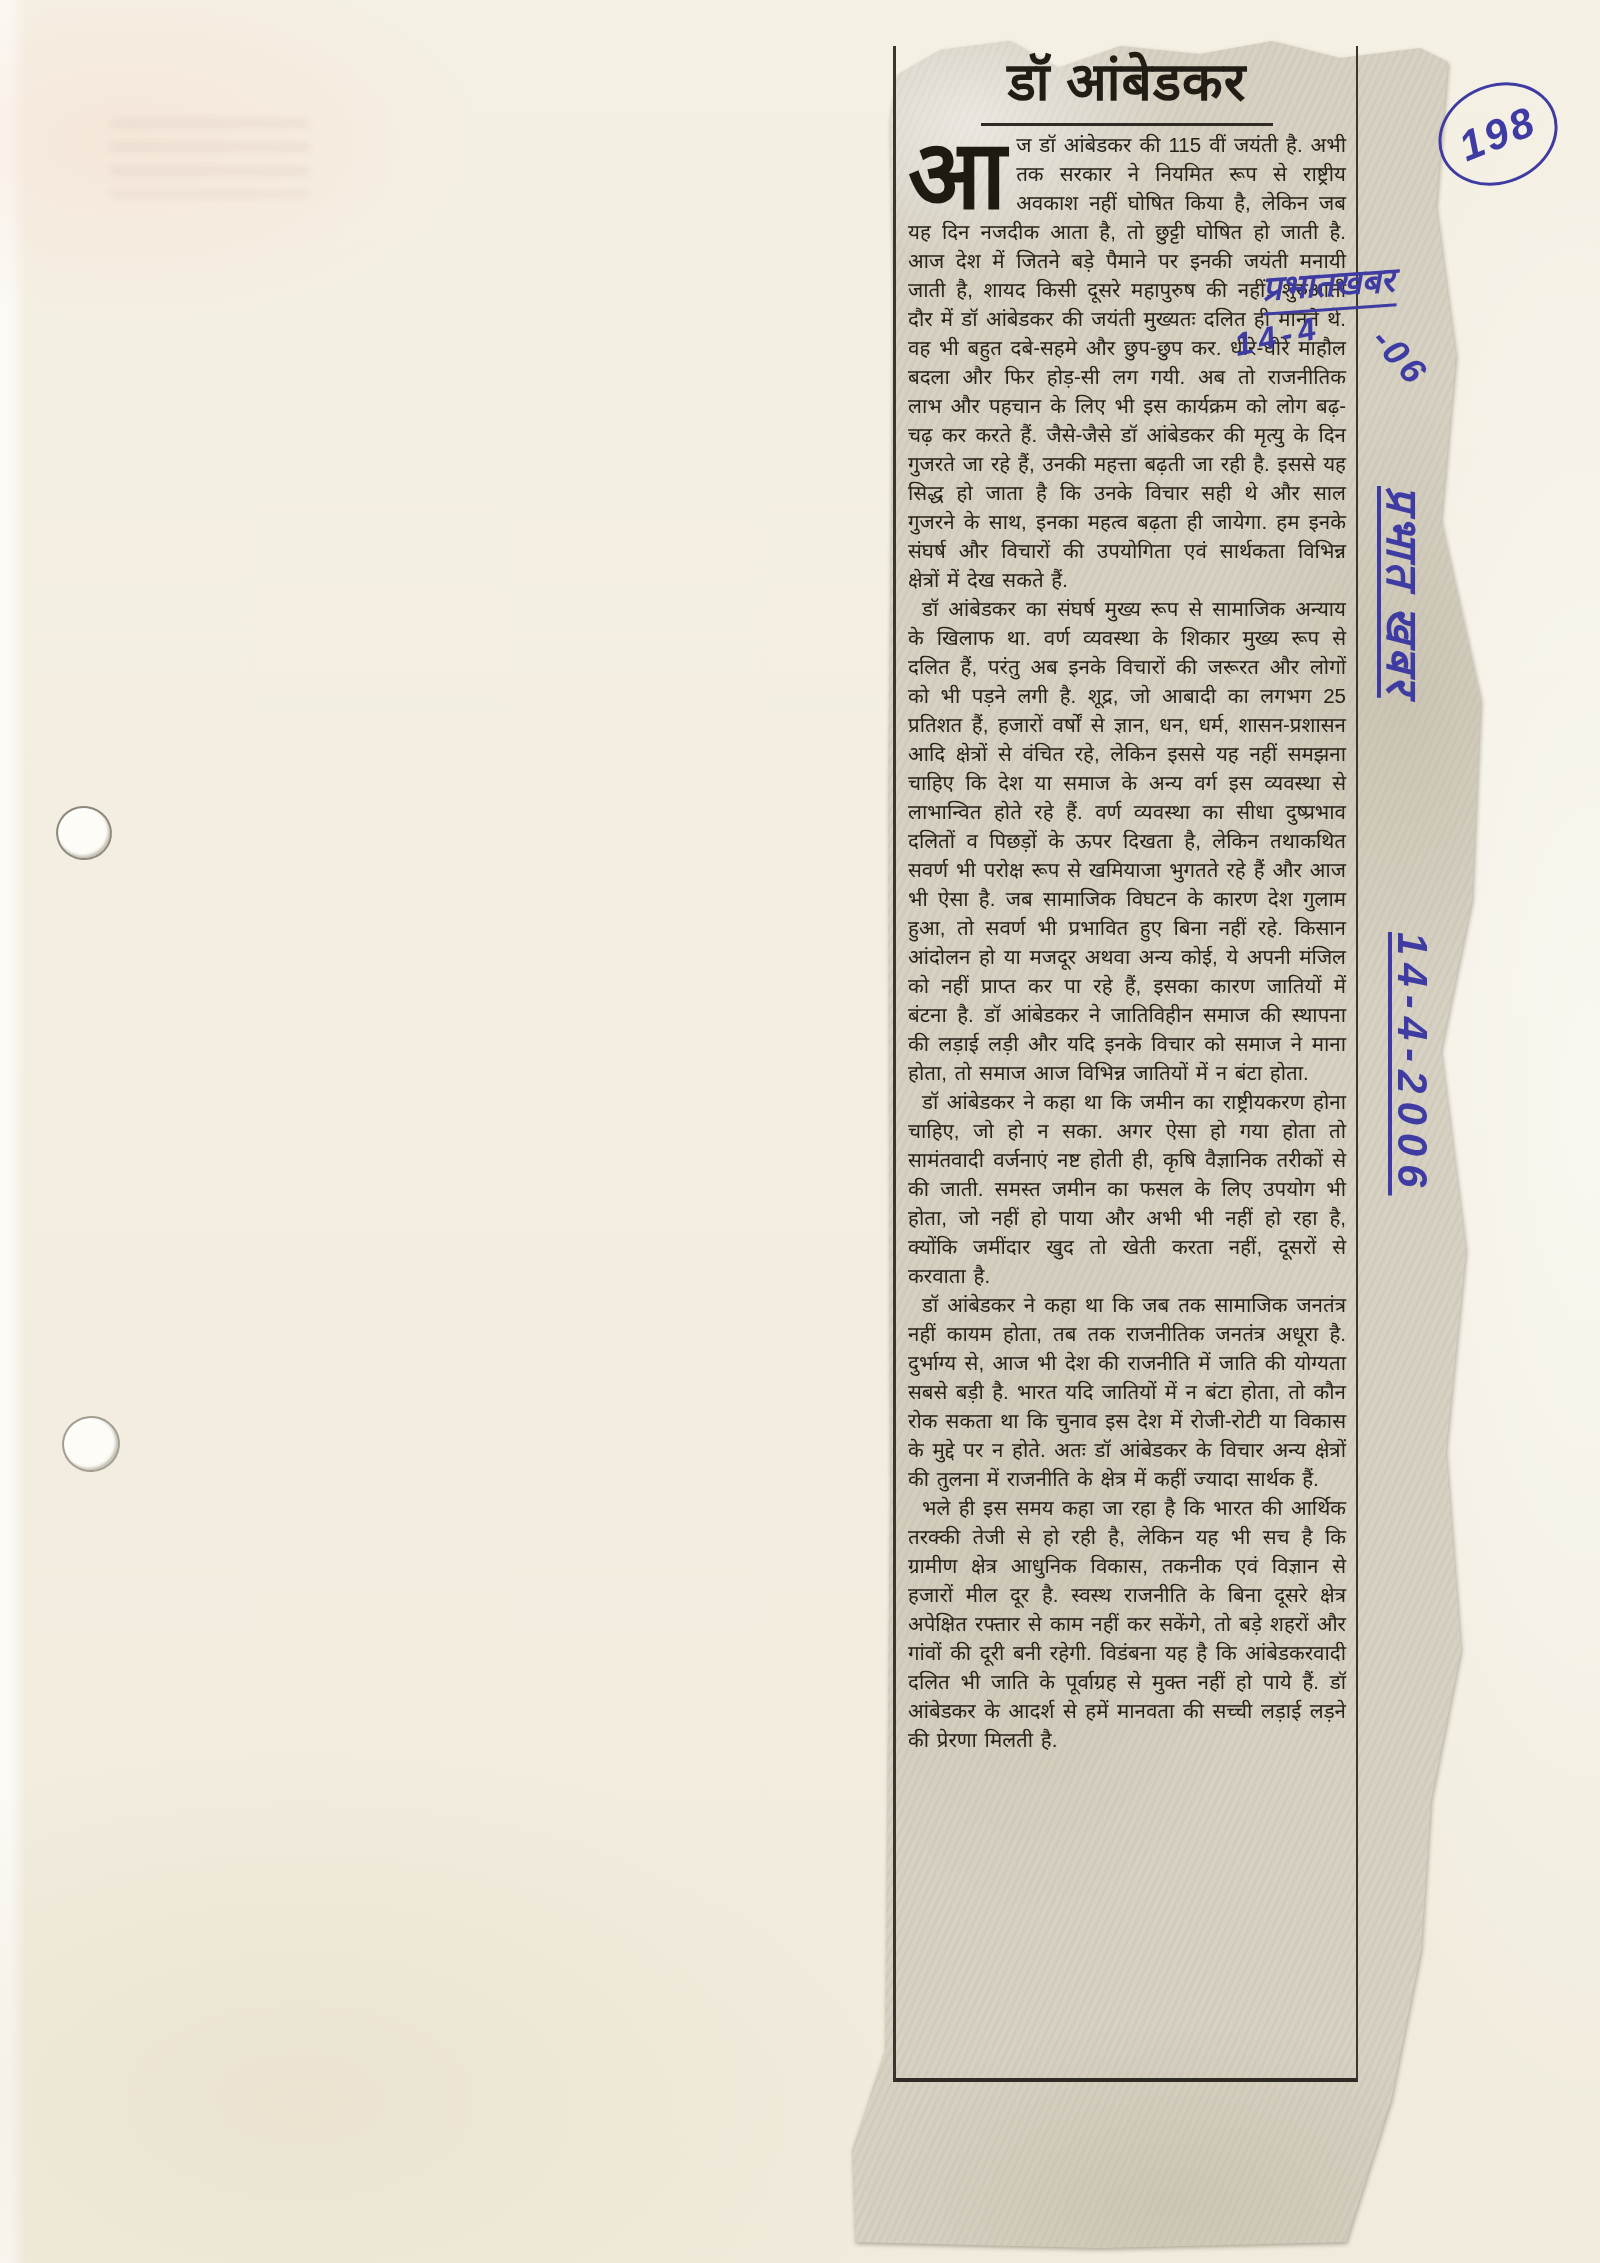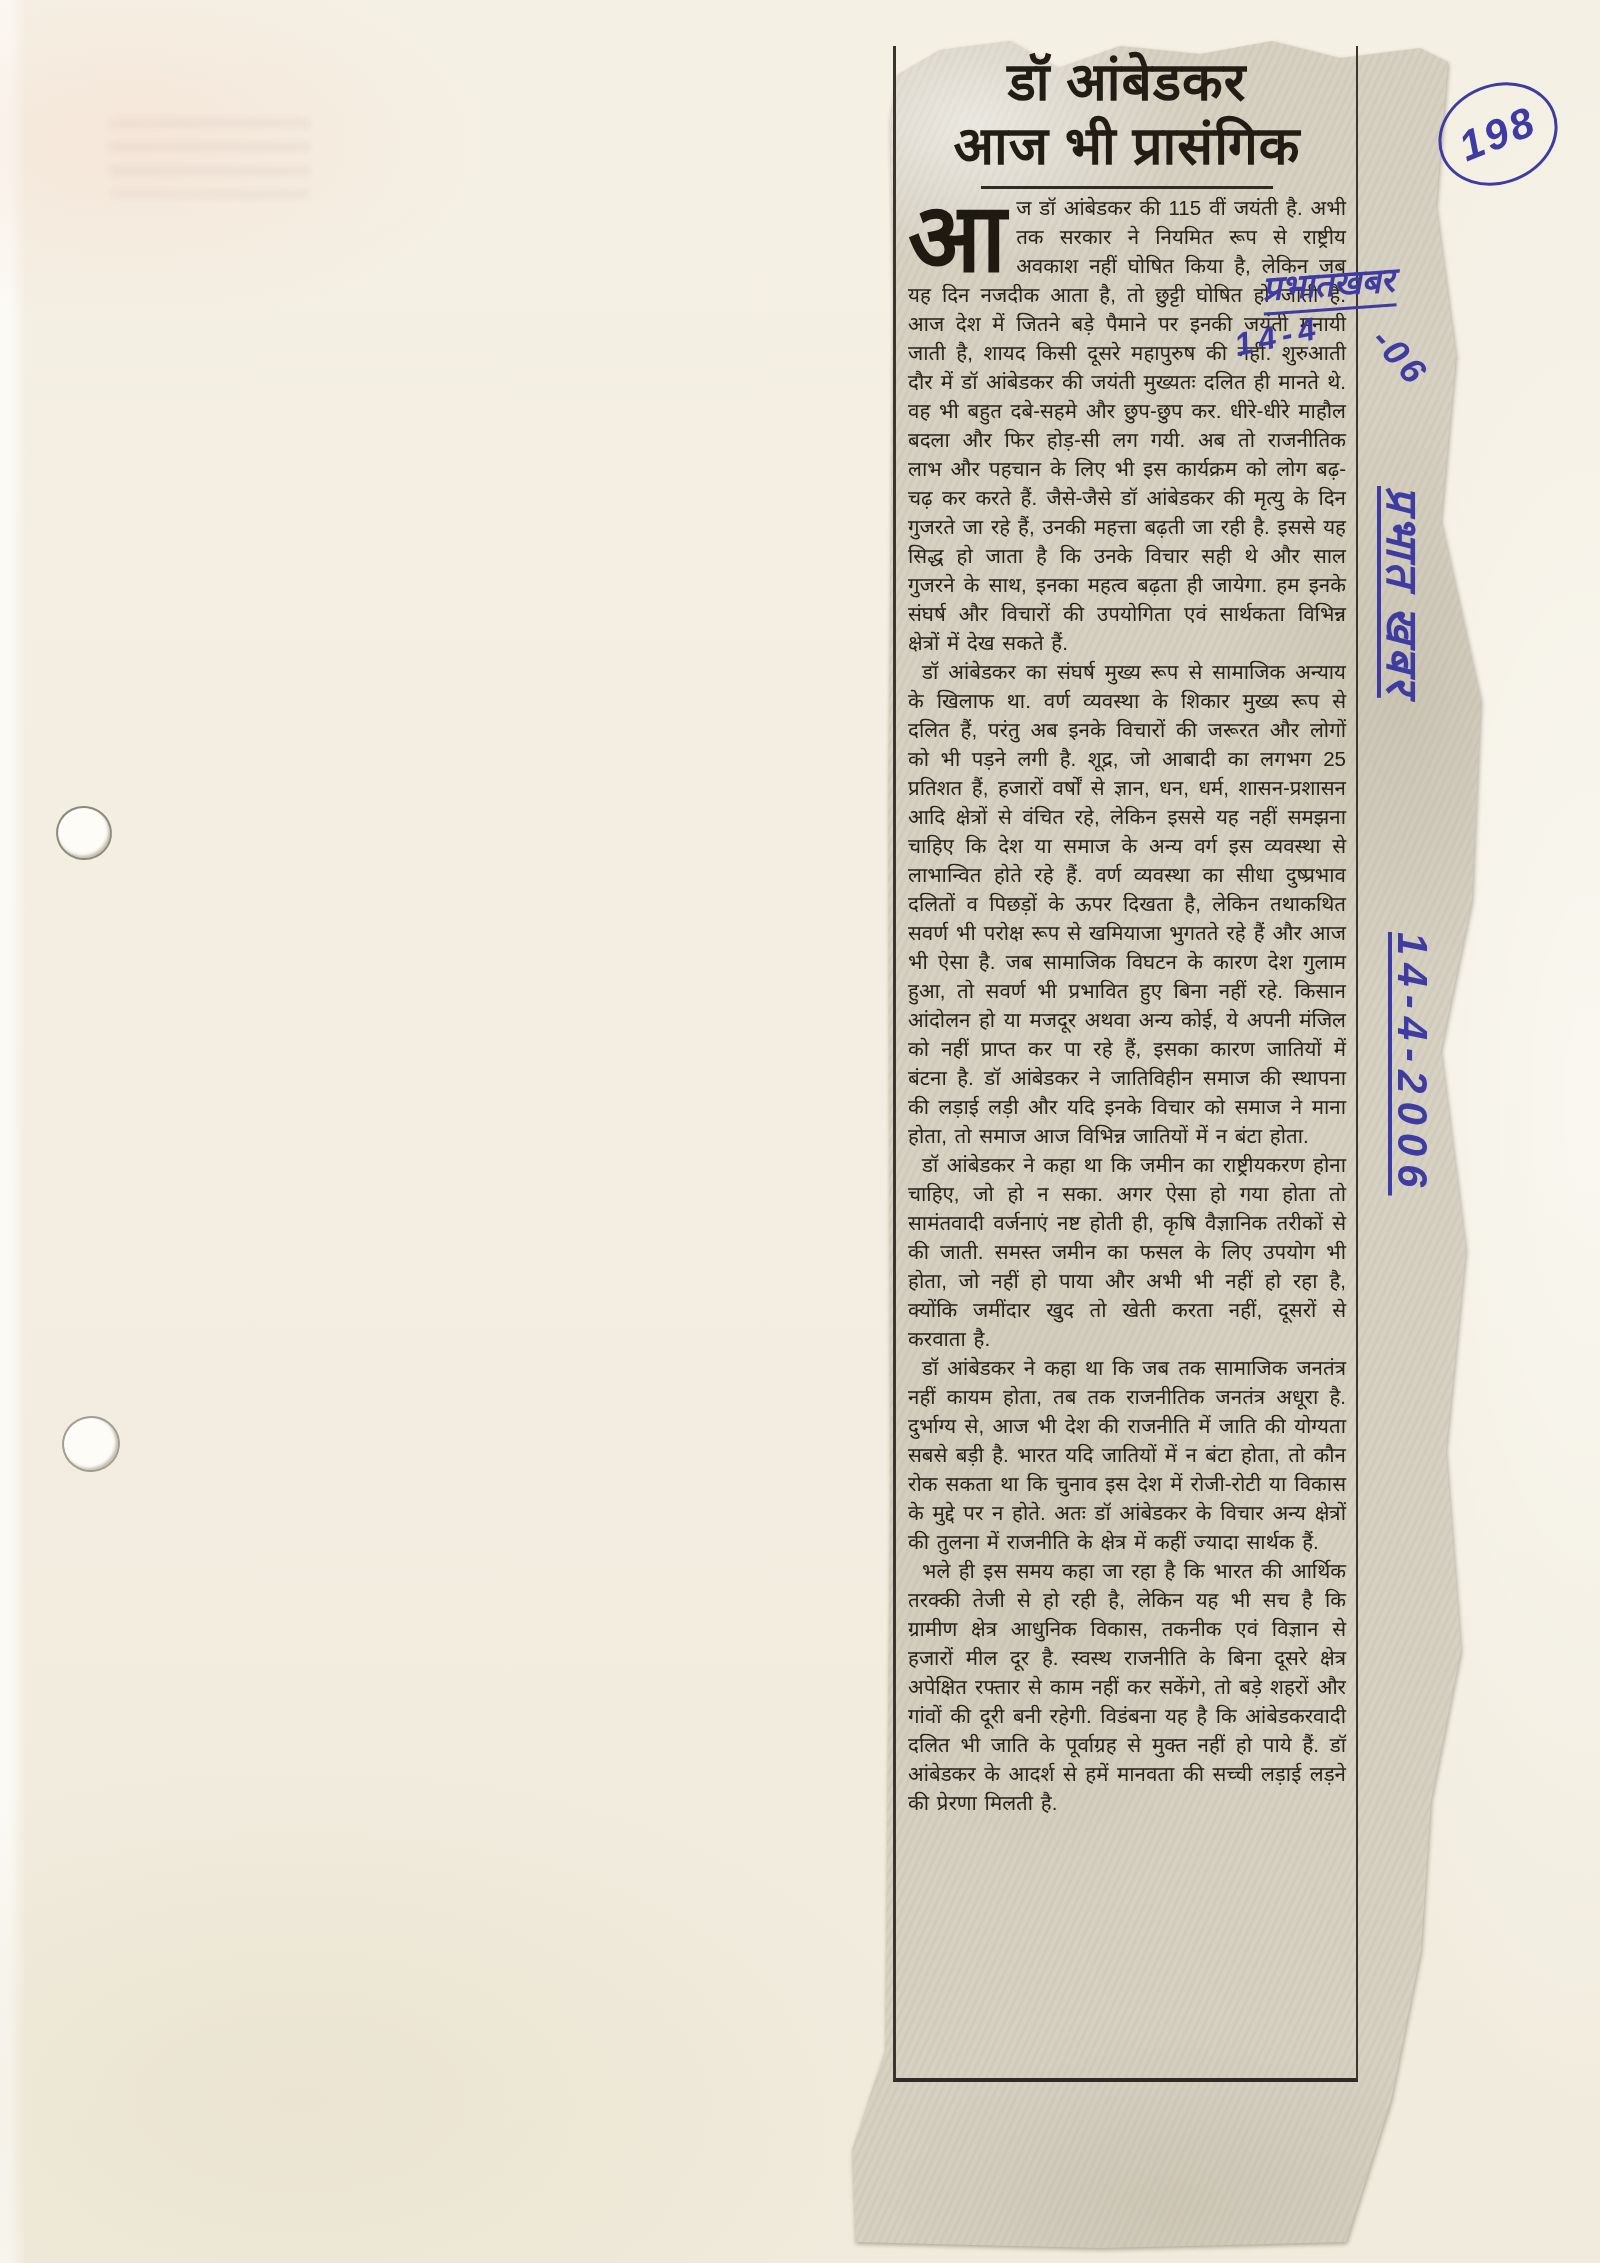--- a/index.html
+++ b/index.html
@@ -180,21 +180,20 @@
 <div class="punch-hole" id="hole-top"></div>
 <div class="punch-hole" id="hole-bottom"></div>
 <div class="ghost-text"></div>
 
 <div class="clipping-wrap">
   <div class="clipping"></div>
 </div>
 
 <div class="article-box">
   <div class="headline">डॉ आंबेडकर</div>
-  <div class="headline">आज भी प्रासंगिक</div>
   <div class="byline-rule"></div>
   <div class="article-body">
     <p class="lead"><span class="drop-cap">आ</span><span>ज डॉ आंबेडकर की 115 वीं जयंती है. अभी तक सरकार ने नियमित रूप से राष्ट्रीय अवकाश नहीं घोषित किया है, लेकिन जब यह दिन नजदीक आता है, तो छुट्टी घोषित हो जाती है. आज देश में जितने बड़े पैमाने पर इनकी जयंती मनायी जाती है, शायद किसी दूसरे महापुरुष की नहीं. शुरुआती दौर में डॉ आंबेडकर की जयंती मुख्यतः दलित ही मानते थे. वह भी बहुत दबे-सहमे और छुप-छुप कर. धीरे-धीरे माहौल बदला और फिर होड़-सी लग गयी. अब तो राजनीतिक लाभ और पहचान के लिए भी इस कार्यक्रम को लोग बढ़-चढ़ कर करते हैं. जैसे-जैसे डॉ आंबेडकर की मृत्यु के दिन गुजरते जा रहे हैं, उनकी महत्ता बढ़ती जा रही है. इससे यह सिद्ध हो जाता है कि उनके विचार सही थे और साल गुजरने के साथ, इनका महत्व बढ़ता ही जायेगा. हम इनके संघर्ष और विचारों की उपयोगिता एवं सार्थकता विभिन्न क्षेत्रों में देख सकते हैं.</span></p>
     <p>डॉ आंबेडकर का संघर्ष मुख्य रूप से सामाजिक अन्याय के खिलाफ था. वर्ण व्यवस्था के शिकार मुख्य रूप से दलित हैं, परंतु अब इनके विचारों की जरूरत और लोगों को भी पड़ने लगी है. शूद्र, जो आबादी का लगभग 25 प्रतिशत हैं, हजारों वर्षों से ज्ञान, धन, धर्म, शासन-प्रशासन आदि क्षेत्रों से वंचित रहे, लेकिन इससे यह नहीं समझना चाहिए कि देश या समाज के अन्य वर्ग इस व्यवस्था से लाभान्वित होते रहे हैं. वर्ण व्यवस्था का सीधा दुष्प्रभाव दलितों व पिछड़ों के ऊपर दिखता है, लेकिन तथाकथित सवर्ण भी परोक्ष रूप से खमियाजा भुगतते रहे हैं और आज भी ऐसा है. जब सामाजिक विघटन के कारण देश गुलाम हुआ, तो सवर्ण भी प्रभावित हुए बिना नहीं रहे. किसान आंदोलन हो या मजदूर अथवा अन्य कोई, ये अपनी मंजिल को नहीं प्राप्त कर पा रहे हैं, इसका कारण जातियों में बंटना है. डॉ आंबेडकर ने जातिविहीन समाज की स्थापना की लड़ाई लड़ी और यदि इनके विचार को समाज ने माना होता, तो समाज आज विभिन्न जातियों में न बंटा होता.</p>
     <p>डॉ आंबेडकर ने कहा था कि जमीन का राष्ट्रीयकरण होना चाहिए, जो हो न सका. अगर ऐसा हो गया होता तो सामंतवादी वर्जनाएं नष्ट होती ही, कृषि वैज्ञानिक तरीकों से की जाती. समस्त जमीन का फसल के लिए उपयोग भी होता, जो नहीं हो पाया और अभी भी नहीं हो रहा है, क्योंकि जमींदार खुद तो खेती करता नहीं, दूसरों से करवाता है.</p>
     <p>डॉ आंबेडकर ने कहा था कि जब तक सामाजिक जनतंत्र नहीं कायम होता, तब तक राजनीतिक जनतंत्र अधूरा है. दुर्भाग्य से, आज भी देश की राजनीति में जाति की योग्यता सबसे बड़ी है. भारत यदि जातियों में न बंटा होता, तो कौन रोक सकता था कि चुनाव इस देश में रोजी-रोटी या विकास के मुद्दे पर न होते. अतः डॉ आंबेडकर के विचार अन्य क्षेत्रों की तुलना में राजनीति के क्षेत्र में कहीं ज्यादा सार्थक हैं.</p>
     <p>भले ही इस समय कहा जा रहा है कि भारत की आर्थिक तरक्की तेजी से हो रही है, लेकिन यह भी सच है कि ग्रामीण क्षेत्र आधुनिक विकास, तकनीक एवं विज्ञान से हजारों मील दूर है. स्वस्थ राजनीति के बिना दूसरे क्षेत्र अपेक्षित रफ्तार से काम नहीं कर सकेंगे, तो बड़े शहरों और गांवों की दूरी बनी रहेगी. विडंबना यह है कि आंबेडकरवादी दलित भी जाति के पूर्वाग्रह से मुक्त नहीं हो पाये हैं. डॉ आंबेडकर के आदर्श से हमें मानवता की सच्ची लड़ाई लड़ने की प्रेरणा मिलती है.</p>
   </div>
 </div>
 

